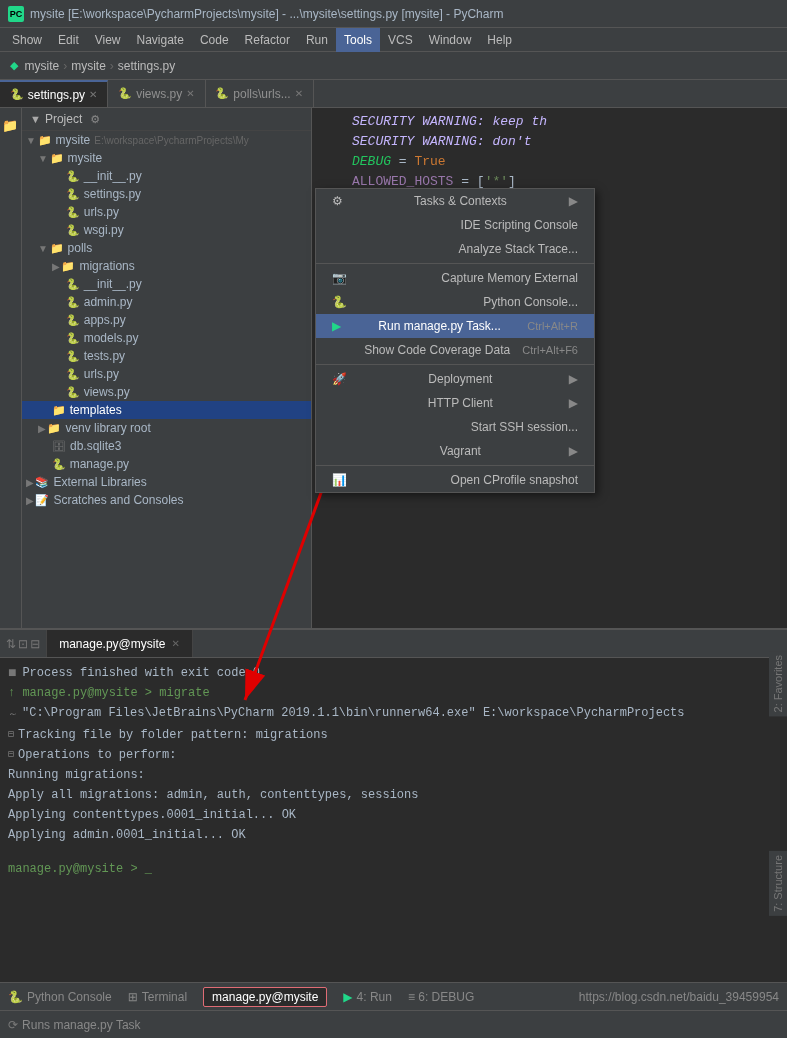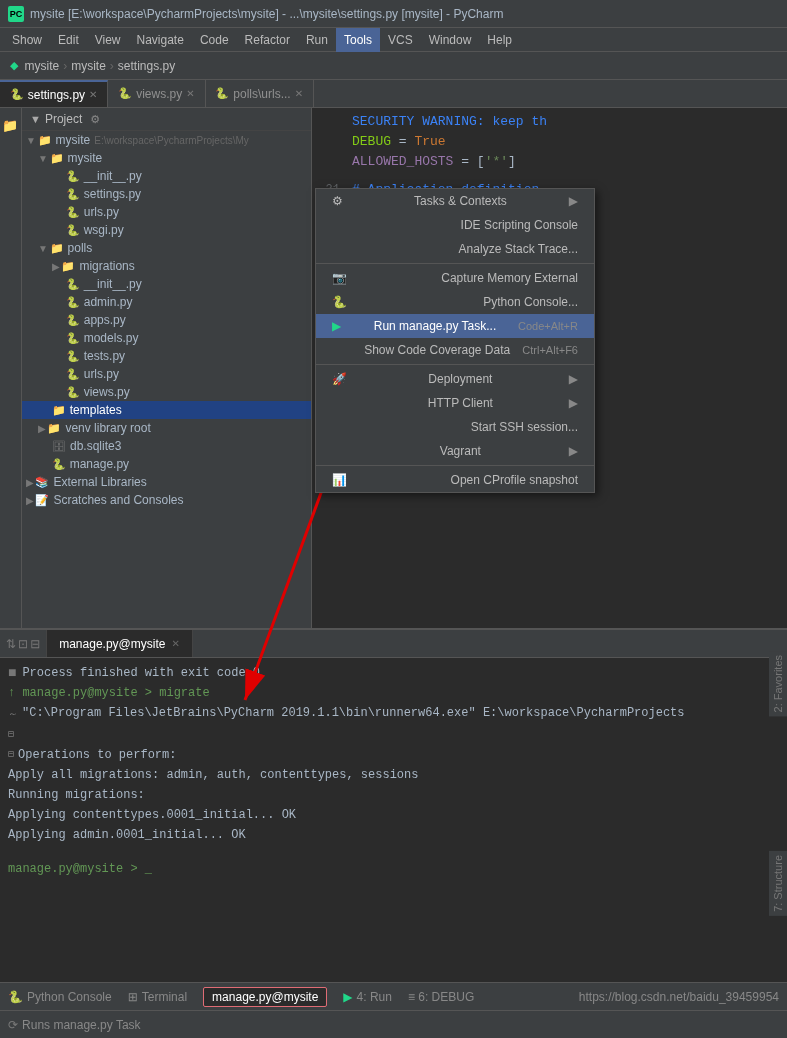--- a/index.html
+++ b/index.html
@@ -167,21 +167,21 @@
     }
     .line-num {
       width: 36px;
       text-align: right;
       color: #606366;
       padding-right: 12px;
       flex-shrink: 0;
       font-size: 12px;
     }
     .line-code { color: #a9b7c6; }
-    .comment { color: #3b82f6; }
+    .comment { color: #c4b5fd; font-style: italic; }
 
     
     #tools-dropdown {
       position: absolute;
       top: 80px;
       left: 315px;
       width: 280px;
       background: #3c3f41;
       border: 1px solid #555;
       box-shadow: 3px 3px 8px rgba(0,0,0,0.5);
@@ -520,24 +520,25 @@
       </div>
       <div class="code-line">
         <span class="line-num"></span>
       </div>
       <div class="code-line">
         <span class="line-num"></span>
         <span class="line-code"></span>
       </div>
       <div class="code-line">
         <span class="line-num"></span>
+        <span class="line-code comment">SECURITY WARNING: don't</span>
       </div>
       <div class="code-line">
         <span class="line-num"></span>
-        <span class="line-code"><span style="color:#84cc16;">DEBUG</span> = <span style="color:#cc7832;">True</span></span>
+        <span class="line-code"><span style="color:#22c55e;font-style:italic;">DEBUG</span> = <span style="color:#cc7832;">True</span></span>
       </div>
       <div class="code-line">
         <span class="line-num"></span>
         <span class="line-code"></span>
       </div>
       <div class="code-line">
         <span class="line-num"></span>
         <span class="line-code"><span style="color:#9876aa;">ALLOWED_HOSTS</span> = [<span style="color:#6a8759;">'*'</span>]</span>
       </div>
       <div class="code-line">
@@ -615,21 +616,21 @@
       <span style="width:16px;margin-right:4px;">📷</span>
       <span>Capture Memory External</span>
     </div>
     <div class="dropdown-item">
       <span style="width:16px;margin-right:4px;">🐍</span>
       <span>Python Console...</span>
     </div>
     <div class="dropdown-item highlighted">
       <span style="width:16px;margin-right:4px; color:#21d789;">▶</span>
       <span>Run manage.py Task...</span>
-      <span class="shortcut">Code+Alt+R</span>
+      <span class="shortcut">Ctrl+Alt+R</span>
     </div>
     <div class="dropdown-item">
       <span style="width:16px;margin-right:4px;"></span>
       <span>Show Code Coverage Data</span>
       <span class="shortcut">Ctrl+Alt+F6</span>
     </div>
     <div class="dropdown-separator"></div>
     <div class="dropdown-item">
       <span style="width:16px;margin-right:4px;">🚀</span>
       <span>Deployment</span>
@@ -679,30 +680,31 @@
     <div style="color:#629755; margin-bottom:2px;">
       <span>↑ </span>
       <span>manage.py@mysite &gt; migrate</span>
     </div>
     <div style="display:flex;align-items:flex-start;gap:4px;margin-bottom:2px;">
       <span style="color:#777;font-size:10px;margin-top:2px;">～</span>
       <span>"C:\Program Files\JetBrains\PyCharm 2019.1.1\bin\runnerw64.exe" E:\workspace\PycharmProjects</span>
     </div>
     <div style="display:flex;align-items:center;gap:4px;margin-bottom:2px;">
       <span style="color:#777;font-size:10px;">⊟</span>
+      <span>Tracking file by folder pattern:  migrations</span>
     </div>
     <div style="display:flex;align-items:center;gap:4px;margin-bottom:2px;">
       <span style="color:#777;font-size:10px;">⊟</span>
       <span>Operations to perform:</span>
     </div>
     <div style="margin-bottom:2px;">
+      <span>Running migrations:</span>
+    </div>
+    <div style="margin-bottom:2px;">
       <span>  Apply all migrations: admin, auth, contenttypes, sessions</span>
-    </div>
-    <div style="margin-bottom:2px;">
-      <span>Running migrations:</span>
     </div>
     <div style="margin-bottom:2px;">
       <span>  Applying contenttypes.0001_initial... OK</span>
     </div>
     <div style="margin-bottom:2px;">
       <span>  Applying admin.0001_initial... OK</span>
     </div>
     <div style="color:#629755; margin-top:16px;">
       <span>manage.py@mysite &gt; _</span>
     </div>

